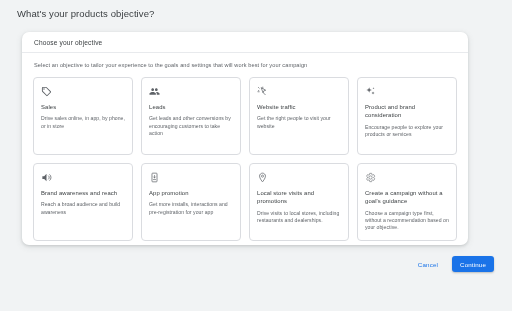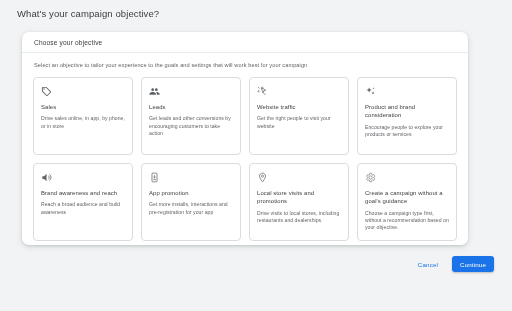--- a/index.html
+++ b/index.html
@@ -134,21 +134,21 @@
     font-family: inherit;
     letter-spacing: 0.15px;
     box-shadow: 0 1px 2px rgba(60,64,67,0.3);
   }
 </style>
 </head>
 <body>
 
 <div class="page">
 
-  <div class="page-title">What's your campaign objective?</div>
+  <div class="page-title">What's your products objective?</div>
 
   <div class="panel">
 
     <div class="panel-header">
       <span class="panel-header-title">Choose your objective</span>
     </div>
 
     <div class="panel-subtitle">Select an objective to tailor your experience to the goals and settings that will work best for your campaign</div>
 
     <div class="cards-grid">

